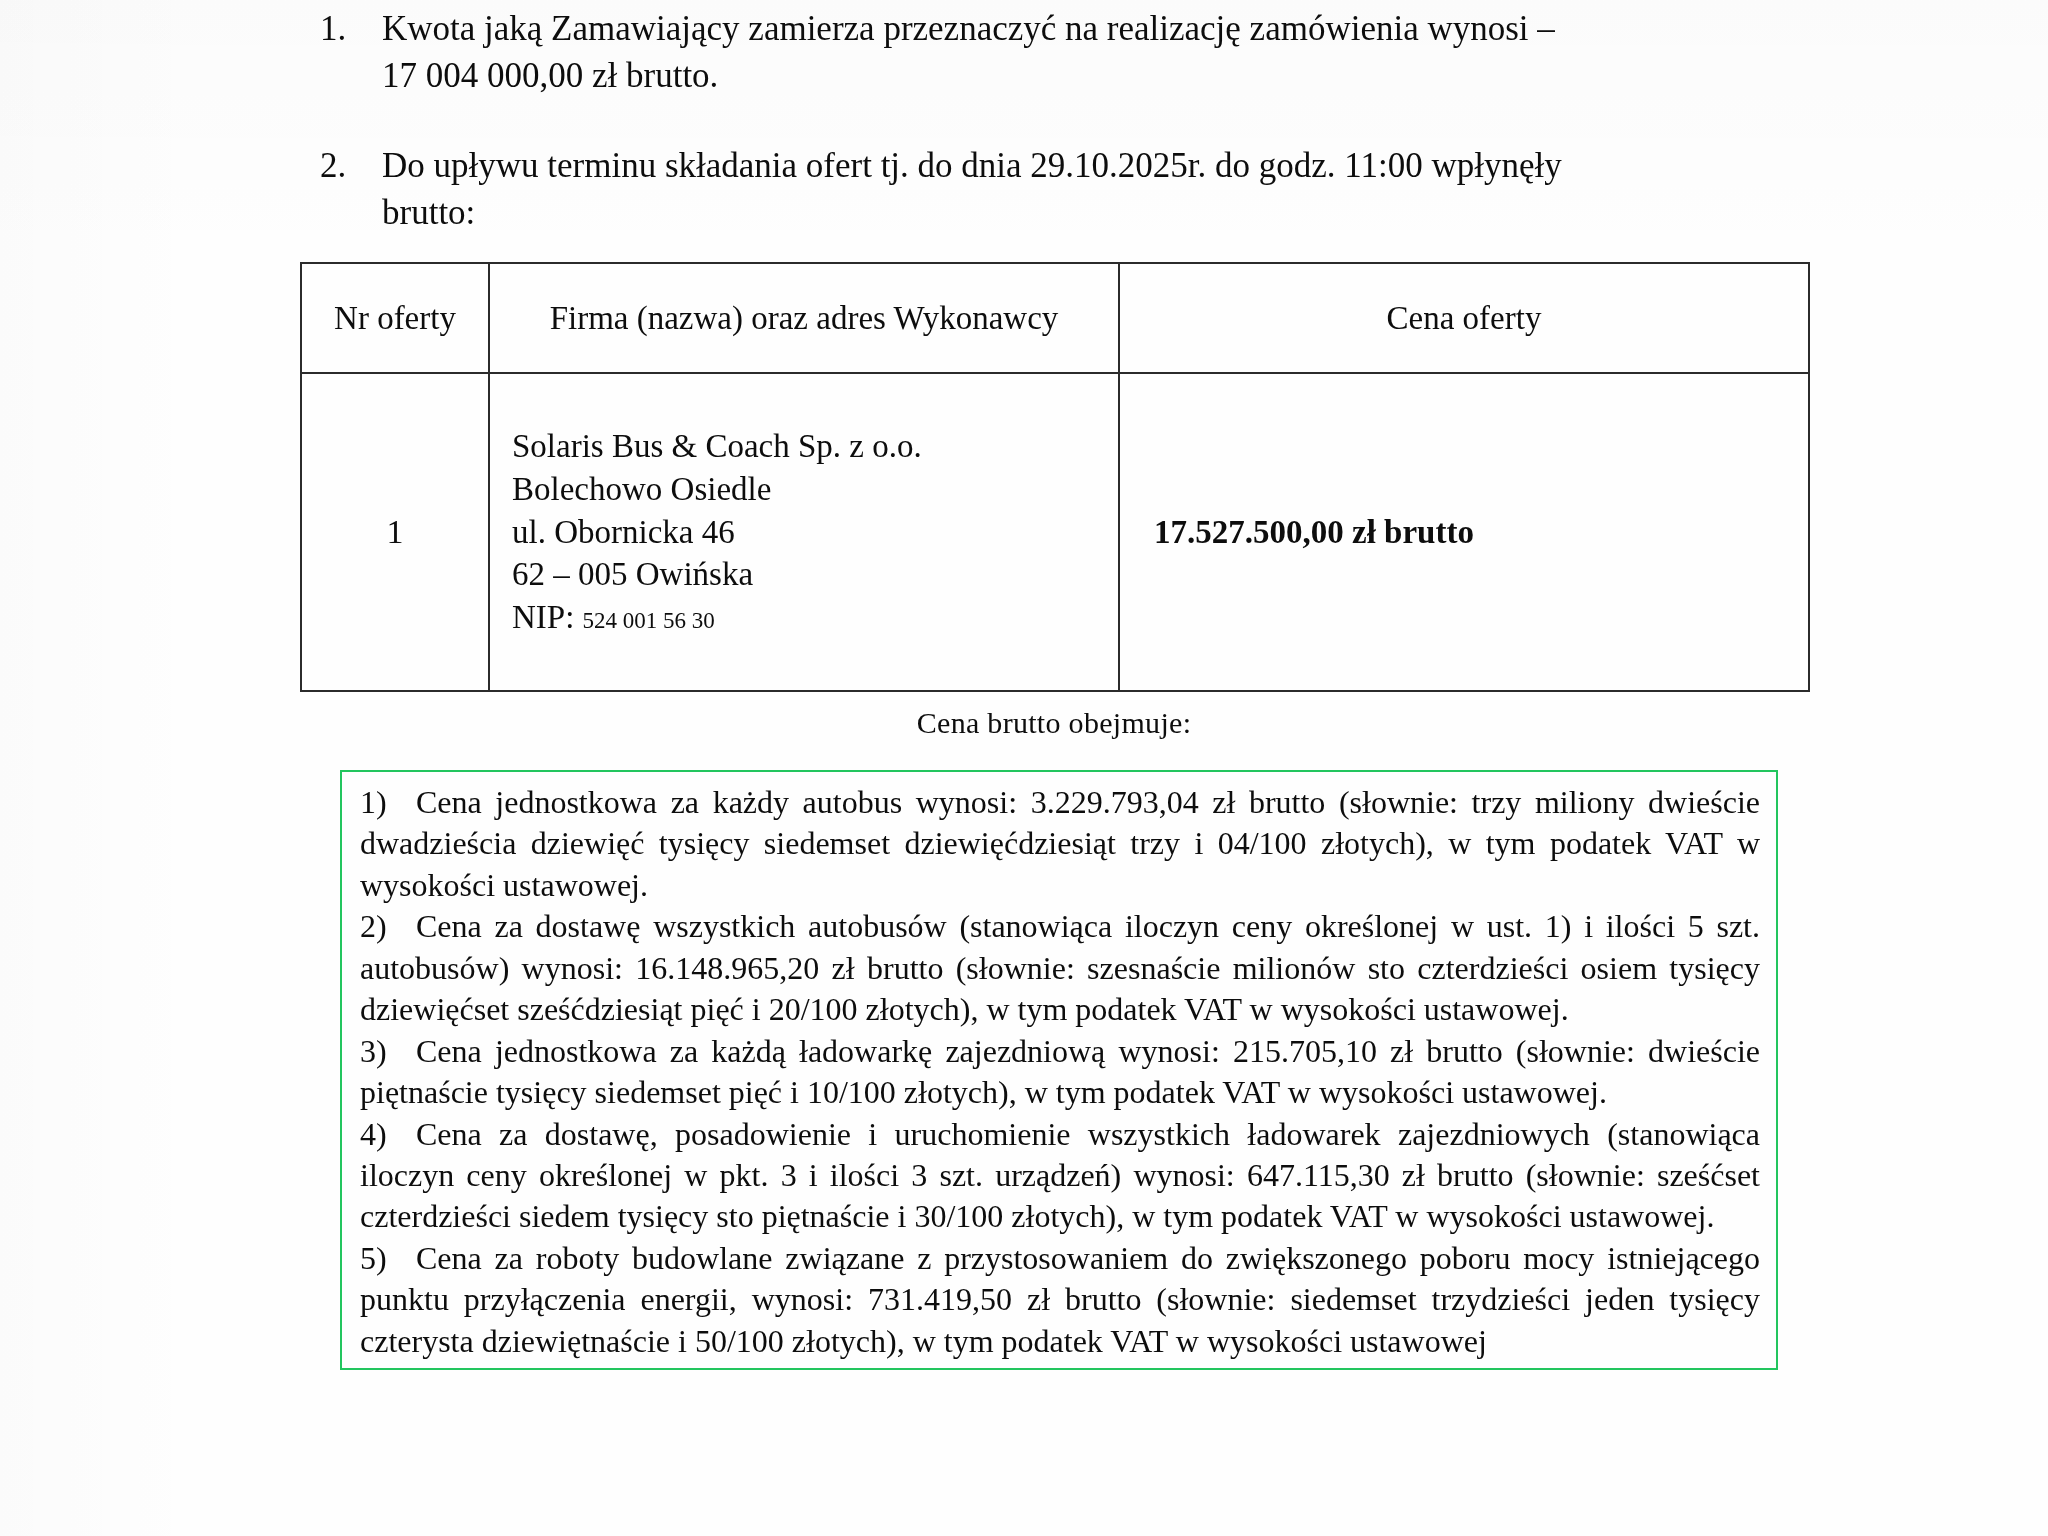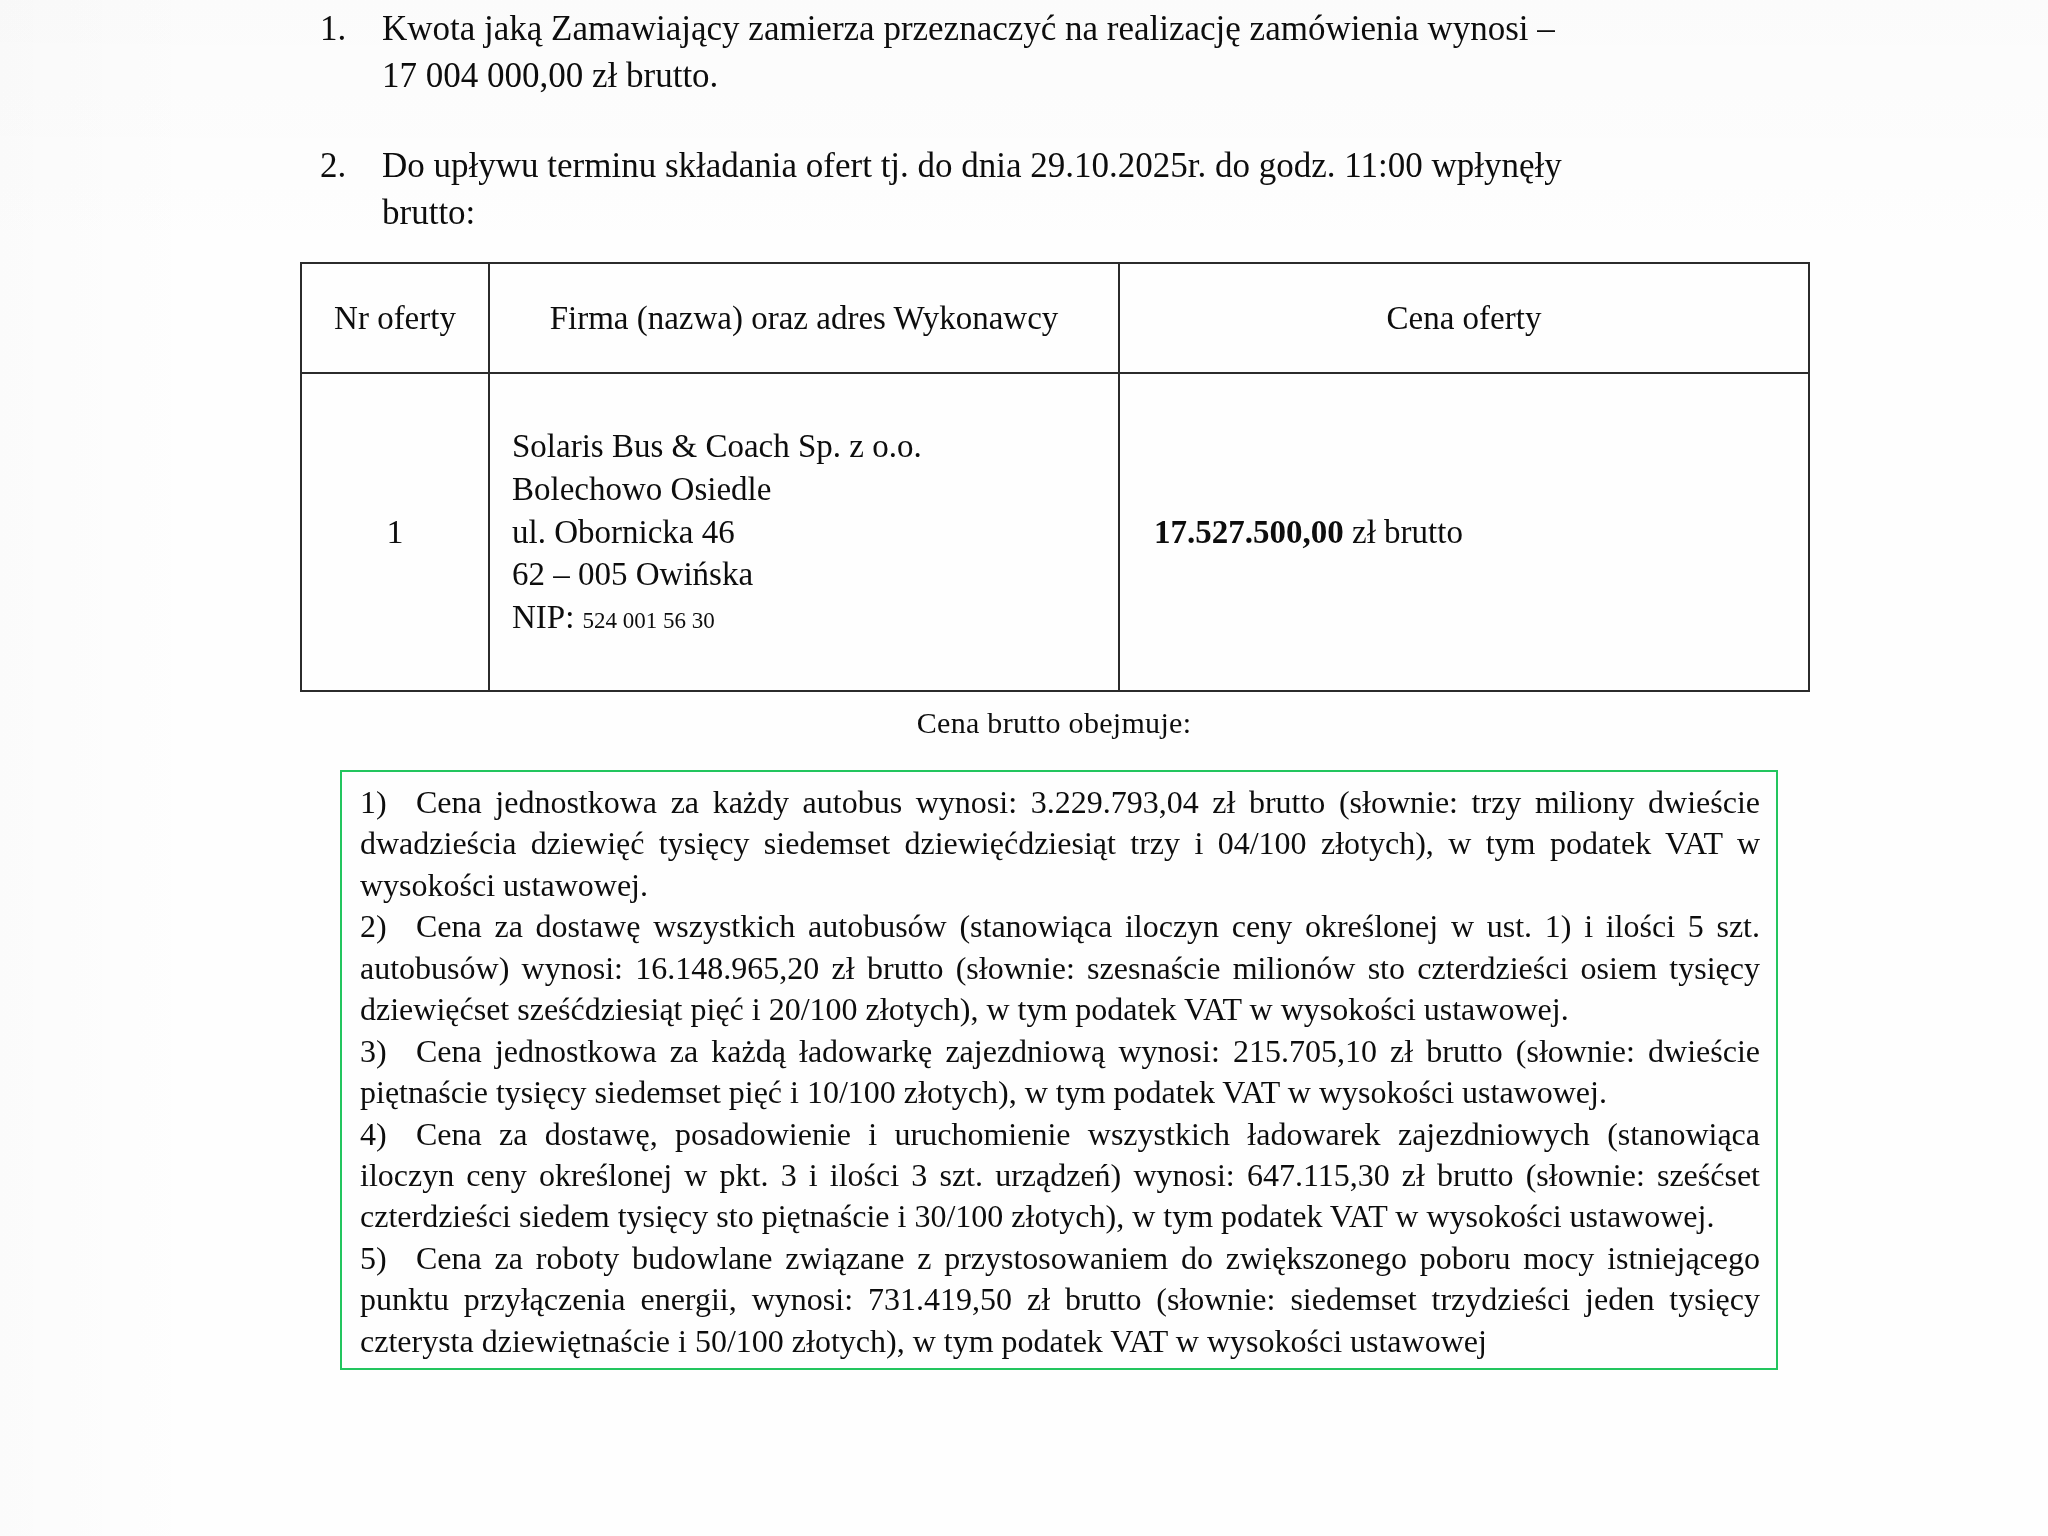--- a/index.html
+++ b/index.html
@@ -98,21 +98,21 @@
   }
   .cell-price {
     text-align: left;
     padding-left: 34px !important;
     font-size: 33px;
   }
   .cell-price .amount {
     font-weight: bold;
   }
   .cell-price .unit {
-    font-weight: normal;
+    font-weight: bold;
   }
 
   
   .caption {
     position: absolute;
     left: 300px;
     top: 706px;
     width: 1508px;
     text-align: center;
     font-weight: normal;

